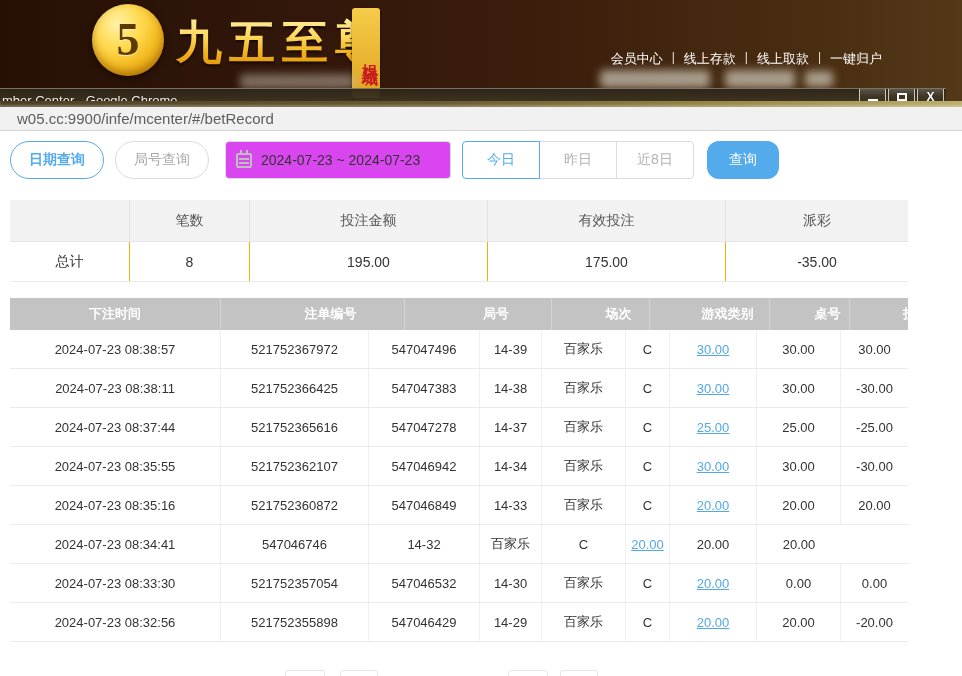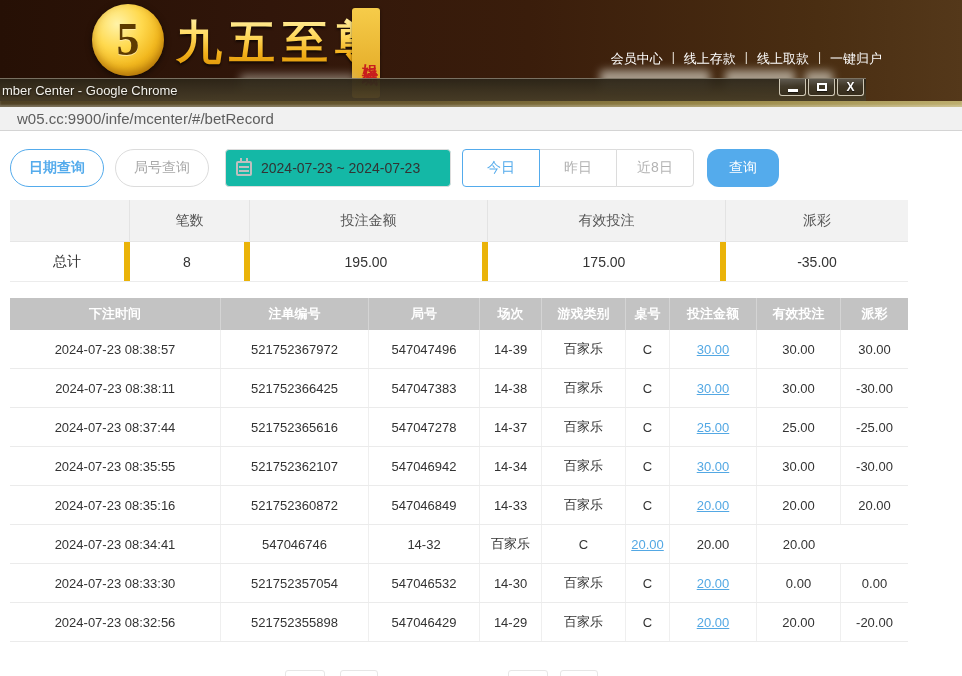--- a/index.html
+++ b/index.html
@@ -31,21 +31,21 @@
   .site-nav .sep { color:#e8e2d8; font-size:12px; }
   .site-nav a { color:#fff; text-decoration:none; cursor:pointer; }
   .blur-blob { position:absolute; background:#c9c2b4; border-radius:4px;
     filter:blur(4px); opacity:.75; z-index:2; }
   .blob-a { left:600px; top:70px; width:110px; height:18px; }
   .blob-b { left:725px; top:70px; width:70px; height:18px; }
   .blob-c { left:805px; top:71px; width:28px; height:16px; }
   .blob-d { left:240px; top:74px; width:115px; height:15px; opacity:.5; }
 
   
-  .titlebar { position:absolute; top:78px; left:0; width:866px; height:23px;
+  .titlebar { position:absolute; top:88px; left:0; width:946px; height:23px;
     background:linear-gradient(180deg,rgba(44,37,24,.95) 0%,rgba(62,53,34,.93) 60%,rgba(72,62,40,.92) 100%);
     border-top:1px solid rgba(255,255,255,.28);
     display:flex; align-items:center; z-index:3; }
   .titlebar-text { color:#f2f0ea; font-size:13px; margin-left:2px; text-shadow:0 1px 2px rgba(0,0,0,.8); }
   .win-controls { position:absolute; right:2px; top:0; display:flex; gap:2px; z-index:4; }
   .win-btn { width:27px; height:17px; border:1px solid #cfc8b5; border-top:none;
     border-radius:0 0 3px 3px; background:linear-gradient(180deg,rgba(255,255,255,.22),rgba(255,255,255,.04) 45%,rgba(0,0,0,.18));
     display:flex; align-items:center; justify-content:center; cursor:pointer; }
   .glyph-min { width:10px; height:3px; background:#fff; margin-top:6px; box-shadow:0 1px 1px rgba(0,0,0,.6); }
   .glyph-max { width:10px; height:8px; border:2px solid #fff; box-shadow:0 1px 1px rgba(0,0,0,.6); }
@@ -53,52 +53,52 @@
   .aero-edge { position:absolute; top:101px; left:0; width:962px; height:6px; z-index:3;
     background:linear-gradient(90deg,#4e4023 0%,#6a5a30 45%,#998848 75%,#bdae6e 100%); 
     box-shadow:inset 0 -2px 2px rgba(255,255,255,.25); }
   .urlbar { position:absolute; top:107px; left:0; width:962px; height:24px; background:#f1f1f1;
     border-bottom:1px solid #d4d4d4; display:flex; align-items:center; z-index:3; cursor:text; }
   .urlbar span { color:#5d5d5d; font-size:15px; margin-left:17px; }
 
   
   .content { position:absolute; top:131px; left:0; width:962px; height:545px; background:#fff; z-index:3; overflow:hidden; }
 
-  .filter-row { display:flex; align-items:center; margin:26px 0 0 10px; height:22px; }
+  .filter-row { display:flex; align-items:flex-end; margin:26px 0 0 10px; height:22px; }
   .pill-btn { height:38px; border-radius:19px; border:1px solid #dcdcdc; background:#fff;
     color:#a8a8a8; font-size:14px; padding:0 18px; display:flex; align-items:center; cursor:pointer; }
   .pill-btn.active { border-color:var(--accent,#54abec); color:var(--accent,#54abec); font-weight:bold; }
   .pill-gap { width:11px; } .gap16 { width:16px; } .gap13 { width:13px; }
-  .date-input { height:38px; width:226px; border:1px solid #dcdcdc; border-radius:4px; background:#14b8a6;
+  .date-input { height:38px; width:226px; border:1px solid #dcdcdc; border-radius:4px; background:#d946ef;
     display:flex; align-items:center; padding:12px 10px; cursor:pointer; }
   .cal-icon { width:16px; height:15px; border:2px solid #bfbfbf; border-radius:2px; position:relative; margin-right:9px; flex:none; }
   .cal-icon:before { content:""; position:absolute; left:2px; top:-5px; width:2px; height:4px; background:#bfbfbf; box-shadow:6px 0 0 #bfbfbf; }
   .cal-icon:after { content:""; position:absolute; left:1px; top:3px; width:10px; height:2px; background:#bfbfbf; box-shadow:0 4px 0 #bfbfbf; }
   .date-input span { color:#333; font-size:14px; white-space:nowrap; }
   .seg-group { display:flex; height:38px; }
   .seg-btn { height:38px; min-width:78px; padding:4px 20px; background:#fff; border:1px solid #dcdcdc;
     color:#b3b3b3; font-size:14px; display:flex; align-items:center; justify-content:center; cursor:pointer; margin-left:-1px; }
   .seg-btn:first-child { border-radius:4px 0 0 4px; margin-left:0; }
   .seg-btn:last-child { border-radius:0 4px 4px 0; }
   .seg-btn.active { border-color:var(--accent,#54abec); color:var(--accent,#54abec); z-index:1; }
   .query-btn { height:38px; width:72px; border:none; border-radius:12px; background:var(--accent,#54abec);
     color:#fff; font-size:14px; display:flex; align-items:center; justify-content:center; cursor:pointer; }
 
   
   .summary { margin:21px 0 0 10px; width:898px; }
   .sum-head { display:grid; grid-template-columns:120px 120px 238px 238px 182px; background:#f2f2f2; height:42px; border-bottom:1px solid #e6e6e6; }
   .sum-head div { display:flex; align-items:center; justify-content:center; color:#555; font-size:14px; border-right:1px solid #e3e3e3; }
   .sum-head div:last-child { border-right:none; }
   .sum-body { display:grid; grid-template-columns:120px 120px 238px 238px 182px; height:40px; border-bottom:1px solid #ececec; }
-  .sum-body div { display:flex; align-items:center; justify-content:center; color:#333; font-size:14px; border-right:6px solid #eab308; }
+  .sum-body div { display:flex; align-items:center; justify-content:center; color:#333; font-size:14px; border-right:1px solid #eab308; }
   .sum-body div:last-child { border-right:none; }
 
   
   .bet-table { margin:16px 0 0 10px; width:898px; }
-  .thead { display:grid; grid-template-columns:211px 148px 111px 62px 84px 44px 87px 84px 67px; background:#c3c3c3; height:32px; }
+  .thead { display:grid; grid-template-columns:211px 148px 111px 62px 84px 44px 87px 84px 67px; background:#c3c3c3; height:32px;gap:36px; }
   .thead div { display:flex; align-items:center; justify-content:center; color:#fff; font-size:13px; font-weight:bold; border-right:1px solid #d4d4d4; }
   .thead div:last-child { border-right:none; }
   .trow { display:grid; grid-template-columns:211px 148px 111px 62px 84px 44px 87px 84px 67px; height:39px; border-bottom:1px solid #ebebeb; }
   .trow .td { display:flex; align-items:center; justify-content:center; font-size:13px; color:#333; border-right:1px solid #efefef; }
   .trow .td:last-child { border-right:none; }
   .c-id, .c-round { color:#5a6478; }
   .amount-link { color:var(--link,#53a8e4); text-decoration:underline; cursor:pointer; }
   .neg { color:var(--negative,#f4565a); }
 
   

